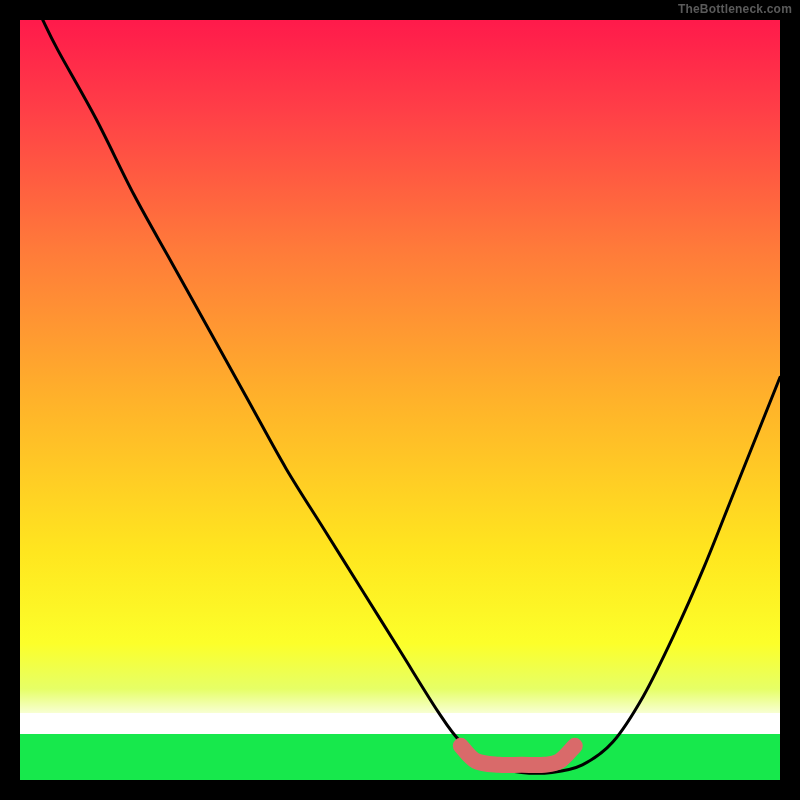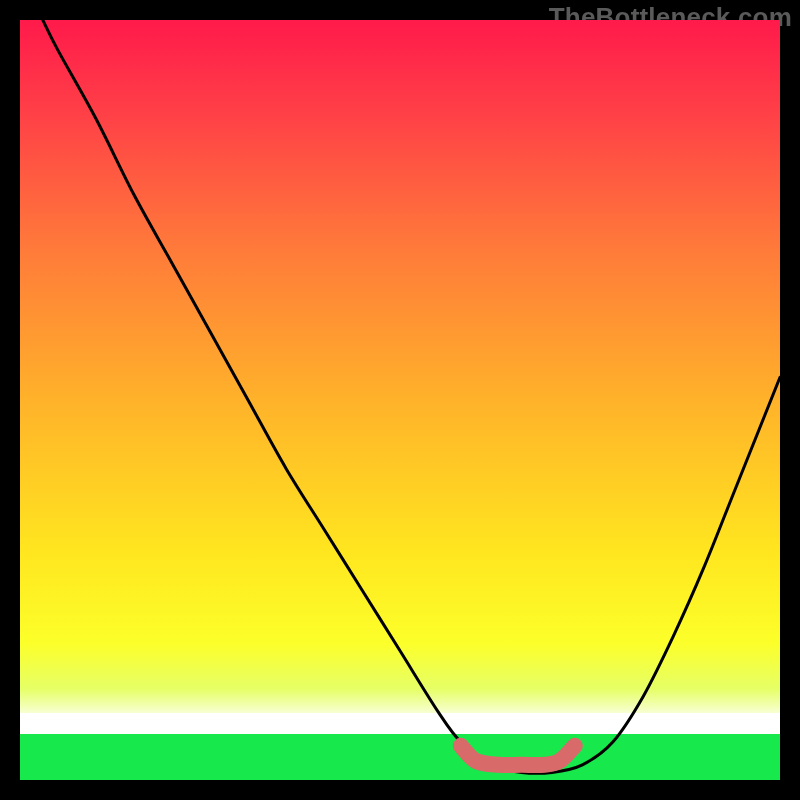--- a/index.html
+++ b/index.html
@@ -35,21 +35,21 @@
   .green-strip {
     position: absolute;
     left: 0;
     right: 0;
   }
   .attribution {
     position: absolute;
     top: 2px;
     right: 8px;
     font-family: Arial, Helvetica, sans-serif;
-    font-size: 26px;
+    font-size: 12px;
     font-weight: 600;
     color: #5a5a5a;
     letter-spacing: 0.2px;
     user-select: none;
   }
   svg.curve {
     position: absolute;
     inset: 0;
   }
 </style>

